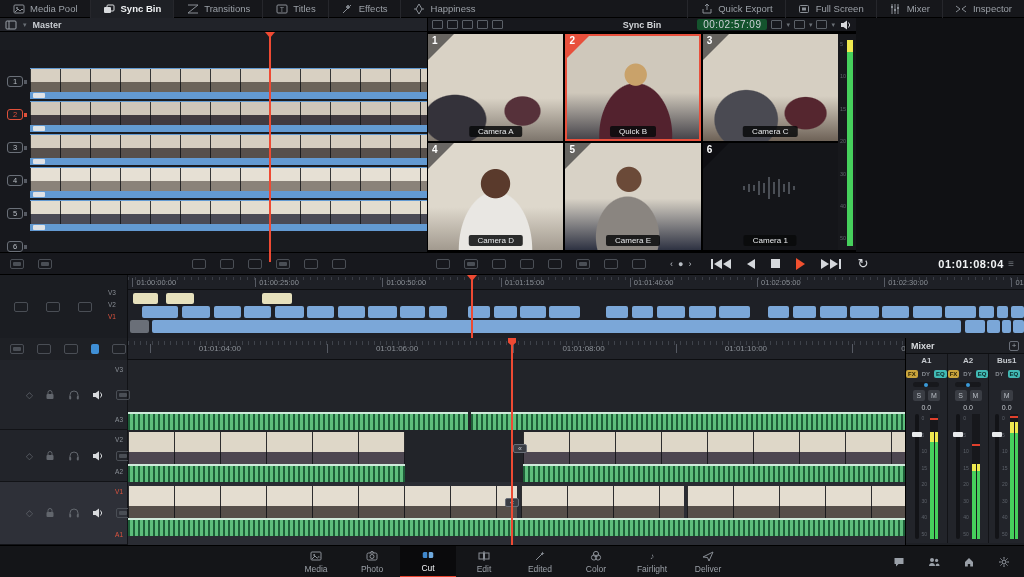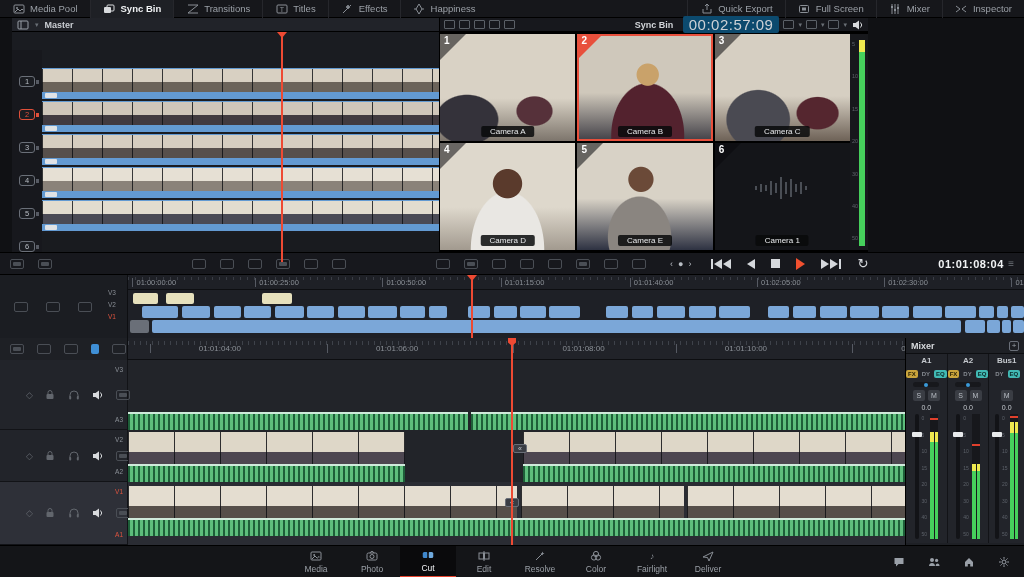--- a/index.html
+++ b/index.html
@@ -10,21 +10,21 @@
   .ico svg{width:12px;height:12px;}
   
   #topbar{left:0;top:0;width:1024px;height:18px;background:#16171b;display:flex;align-items:center;border-bottom:1px solid #000;}
   .tb-btn{display:flex;align-items:center;gap:5px;padding:0 12px;height:18px;color:#9ba0a7;font-size:9.5px;border-right:1px solid #26272c;}
   .tb-btn.active{color:#f0f2f4;font-weight:bold;background:#1e2025;}
   #tb-title{position:absolute;left:0;right:0;text-align:center;pointer-events:none;}
   #tb-title b{color:#eceef0;font-size:10px;}
   #tb-title span{color:#6e737a;margin-left:8px;font-size:9px;}
   #tb-right{margin-left:auto;display:flex;align-items:center;}
   
-  #viewers{left:12px;top:18px;width:856px;height:234px;display:flex;}
+  #viewers{left:0;top:18px;width:856px;height:234px;display:flex;}
   #lviewer{width:512px;height:234px;background:#1a1c21;position:relative;border-right:1px solid #000;}
   #lv-head{height:14px;background:#212329;display:flex;align-items:center;padding-left:4px;gap:6px;border-bottom:1px solid #000;}
   #lv-head .lbl{color:#c9cdd2;font-size:9px;font-weight:bold;}
   #lv-ruler{position:absolute;left:30px;top:14px;width:482px;height:18px;background:#1d1f24;border-bottom:1px solid #0c0d10;}
   #lv-ruler::before{content:"";position:absolute;left:0;right:0;top:2px;height:4px;
     background:repeating-linear-gradient(90deg,#3a3d45 0 1px,transparent 1px 8px);}
   .tick{position:absolute;top:5px;font-size:8px;color:#8b9097;border-left:1px solid #565a63;padding-left:3px;white-space:nowrap;}
   #lv-gutter{position:absolute;left:0;top:32px;width:30px;bottom:0;background:#17181d;}
   .strip-badge{width:16px;height:11px;margin:0 auto;border:1px solid #6a6f78;border-radius:3px;color:#b9bec5;
     font-size:7.5px;display:flex;align-items:center;justify-content:center;position:relative;background:#1b1d22;}
@@ -43,21 +43,21 @@
   .r4{--t1:#e6e0d4;--t2:#8a8279;}
   .r5{--t1:#e2dccf;--t2:#4a4a55;}
   .strip.empty{background:#191b1f;}
   .ph{position:absolute;width:2px;background:#ee4a33;z-index:30;}
   .ph::before{content:"";position:absolute;left:-4px;top:0;border:5px solid transparent;border-top:6px solid #ee4a33;}
   
   #rviewer{width:512px;height:234px;position:relative;background:#000;}
   #rv-head{height:14px;background:#17181d;display:flex;align-items:center;padding:0 4px;gap:4px;border-bottom:1px solid #000;}
   #rv-head .sq{width:11px;height:9px;border:1px solid #5b6067;border-radius:1px;}
   #rv-title{position:absolute;left:150px;right:150px;text-align:center;color:#d2d5d9;font-size:9px;font-weight:bold;}
-  #rv-tc{margin-left:auto;color:#cdd1d6;font-size:15px;letter-spacing:.5px;background:#0c4a6e;padding:0 6px;border-radius:2px;}
+  #rv-tc{margin-left:auto;color:#cdd1d6;font-size:10px;letter-spacing:.5px;background:#14532d;padding:0 6px;border-radius:2px;}
   .chev{color:#6a6f76;font-size:7px;}
   #rv-grid{position:absolute;left:0;top:16px;right:18px;bottom:2px;display:grid;grid-template-columns:1fr 1fr 1fr;grid-template-rows:1fr 1fr;gap:2px;background:#000;}
   .cam{position:relative;overflow:hidden;}
   .cam .cnum{position:absolute;top:1px;left:4px;color:#fff;font-weight:bold;font-size:10px;z-index:3;}
   .cam::before{content:"";position:absolute;left:0;top:0;border-style:solid;border-width:26px 26px 0 0;border-color:rgba(10,10,12,.55) transparent transparent transparent;z-index:2;}
   .cam.sel{outline:2px solid #e8503c;outline-offset:-2px;}
   .cam.sel::before{border-color:#e8503c transparent transparent transparent;}
   .cam-chip{position:absolute;bottom:4px;left:50%;transform:translateX(-50%);background:rgba(8,9,11,.85);color:#e8eaec;font-size:8px;padding:1px 9px;border-radius:2px;white-space:nowrap;z-index:3;}
   .t1{background:radial-gradient(ellipse at 20% 80%,#34323a 0 20%,transparent 21%),radial-gradient(ellipse at 70% 72%,#56313a 0 13%,transparent 14%),linear-gradient(180deg,#d9d2c5 0 60%,#7d756c);}
   .t2{background:radial-gradient(circle at 52% 38%,#c9a26a 0 11%,transparent 12%),radial-gradient(ellipse at 52% 95%,#53222e 0 36%,transparent 37%),linear-gradient(180deg,#cfc8bb 0 55%,#413f46);}
@@ -356,21 +356,21 @@
             </svg>
           </span>
       </div>
       <div id="rv-grid">
         <div class="cam t1">
           <span class="cnum">1</span>
           <span class="cam-chip">Camera A</span>
         </div>
         <div class="cam t2 sel">
           <span class="cnum">2</span>
-          <span class="cam-chip">Camera B</span>
+          <span class="cam-chip">Quick B</span>
         </div>
         <div class="cam t3">
           <span class="cnum">3</span>
           <span class="cam-chip">Camera C</span>
         </div>
         <div class="cam t4">
           <span class="cnum">4</span>
           <span class="cam-chip">Camera D</span>
         </div>
         <div class="cam t5">
@@ -818,21 +818,21 @@
           </span>
         <span>Edit</span>
       </div>
       <div class="tab">
         <span class="ico">
             <svg viewBox="0 0 12 12">
               <path d="M2 10L8 4" stroke="#8a8f96"></path>
               <path d="M8.5 1.5l.6 1.4 1.4.6-1.4.6-.6 1.4-.6-1.4L6.5 3.5l1.4-.6z" fill="#8a8f96"></path>
             </svg>
           </span>
-        <span>Resolve</span>
+        <span>Edited</span>
       </div>
       <div class="tab">
         <span class="ico">
             <svg viewBox="0 0 12 12">
               <circle cx="6" cy="4" r="2.6" fill="none" stroke="#8a8f96"></circle>
               <circle cx="4" cy="7.5" r="2.6" fill="none" stroke="#8a8f96"></circle>
               <circle cx="8" cy="7.5" r="2.6" fill="none" stroke="#8a8f96"></circle>
             </svg>
           </span>
         <span>Color</span>

